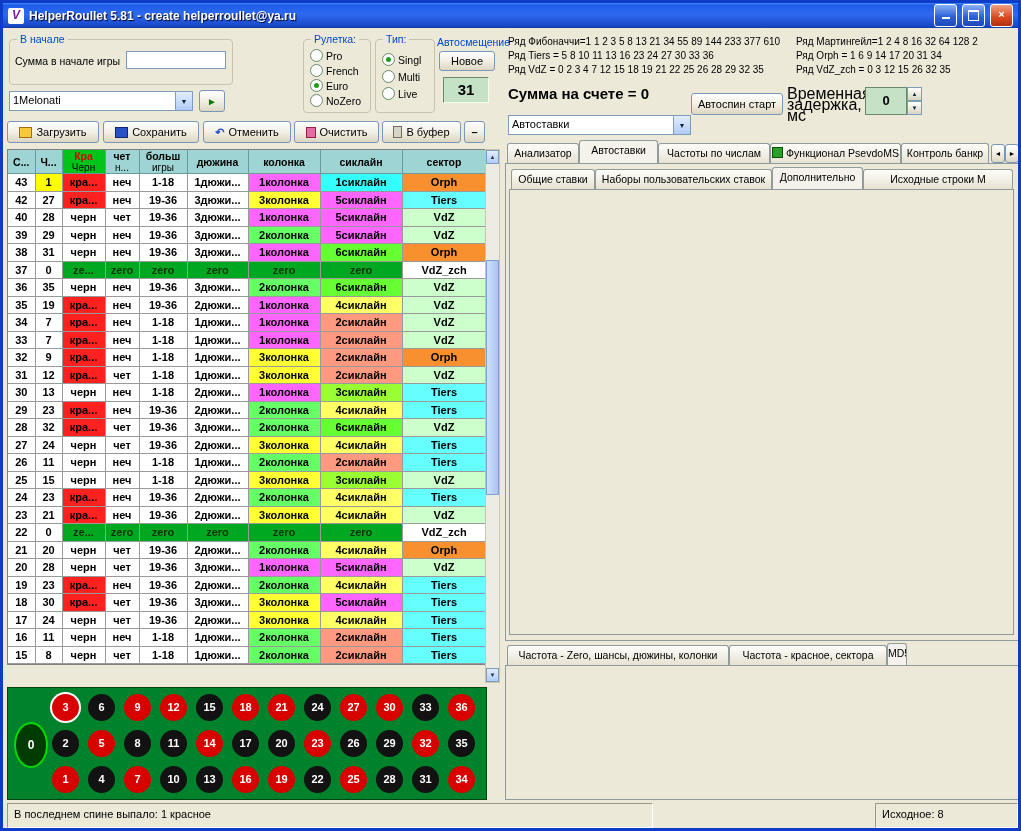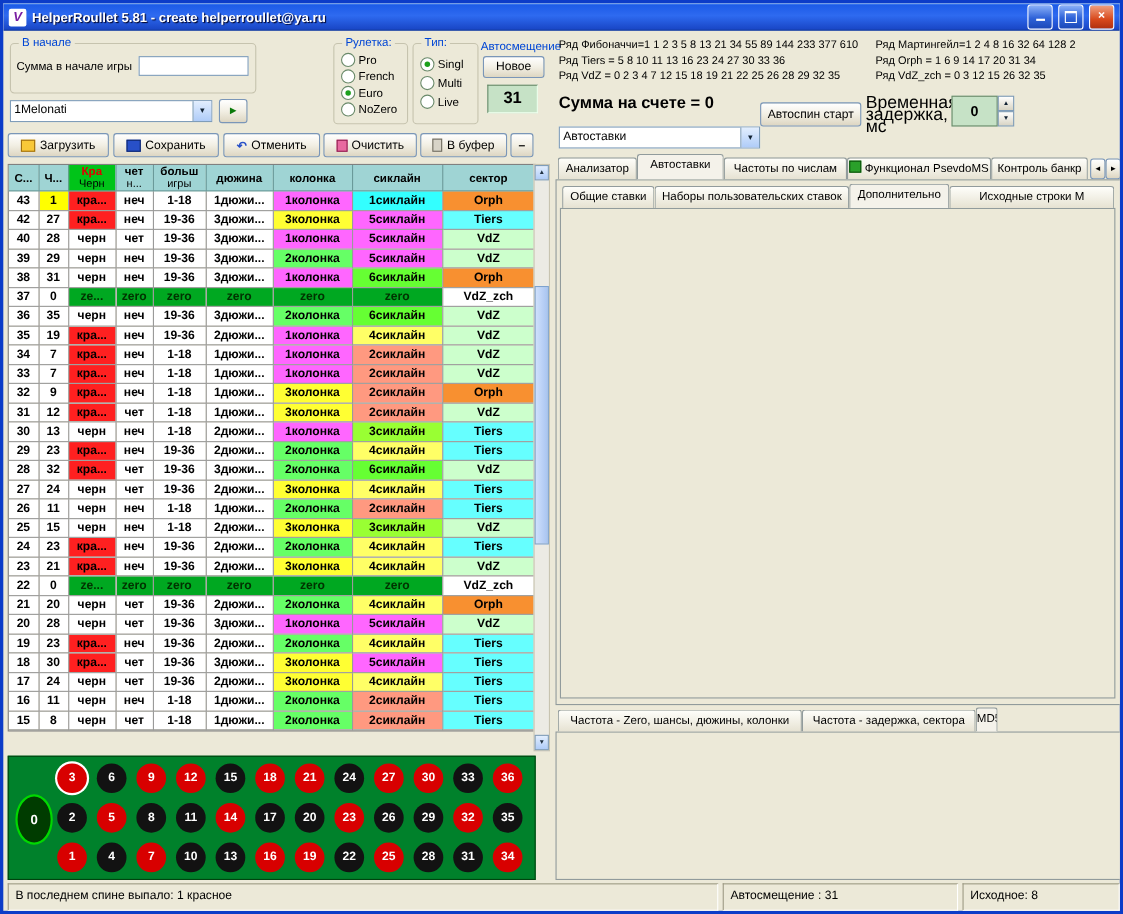--- a/index.html
+++ b/index.html
@@ -776,21 +776,21 @@
   <div class="spinner" style="left:874px;top:532px;height:26px">
     <div class="spin-val" style="width:34px;font-size:13px;line-height:24px">1</div>
     <div class="spin-btns">
         <span class="spin-b">▲</span>
         <span class="spin-b">▼</span>
       </div>
   </div>
 
   <div class="panel" style="left:502px;top:662px;width:515px;height:135px"></div>
   <div class="tab" style="left:504px;top:642px;width:222px">Частота - Zero, шансы, дюжины, колонки</div>
-  <div class="tab" style="left:726px;top:642px;width:158px">Частота - задержка, сектора</div>
+  <div class="tab" style="left:726px;top:642px;width:158px">Частота - красное, сектора</div>
   <div class="tab act" style="left:884px;top:640px;width:20px;height:22px">MD5</div>
 
   <div class="btn" style="left:508px;top:668px;width:74px;height:84px;font-size:10.5px;white-space:pre-line">Очистка
 Вставка
 Расчет MD5</div>
   <div class="btn" style="left:588px;top:666px;width:90px;height:20px;font-size:10.5px">Очистить</div>
   <div class="btn" style="left:588px;top:690px;width:90px;height:32px;font-size:10.5px;white-space:normal;line-height:11px">Очистить и вставить</div>
   <div class="btn" style="left:588px;top:726px;width:90px;height:20px;font-size:10.5px">Расчет MD5</div>
 
   <span class="lbl" style="left:684px;top:664px;font-size:10.5px">Исходная строка</span>
@@ -801,16 +801,15 @@
   <div class="a" style="left:800px;top:700px"><span class="cb"></span><span class="cb-lab" style="font-weight:400">регистр  - маленький</span></div>
   <div class="mfield" style="left:684px;top:716px;width:288px;height:17px">84bb0270f2f2283abb96d00e87b253f9</div>
 
   <span class="lbl" style="left:684px;top:737px;font-size:10.5px">Вспомогательная строка: сюда можно все скопировать</span>
   <div class="mfield" style="left:684px;top:752px;width:274px;height:17px">84bb0270f2f2283abb96d00e87b253f9</div>
   <span class="ball abs" style="left:962px;top:750px"></span>
 
   <div class="btn" style="left:508px;top:758px;width:164px;height:30px;font-size:10.5px;white-space:normal;line-height:11px;padding:0 4px">Очистить и вставить во вспом. строку</div>
 
   <div class="sb" style="left:4px;width:646px">В последнем спине выпало: 1 красное</div>
-  <div class="sb" style="left:654px;width:214px">Автосмещение : 31</div>
   <div class="sb" style="left:872px;width:143px">Исходное: 8</div>
 
 </div>
 
 </body></html>

